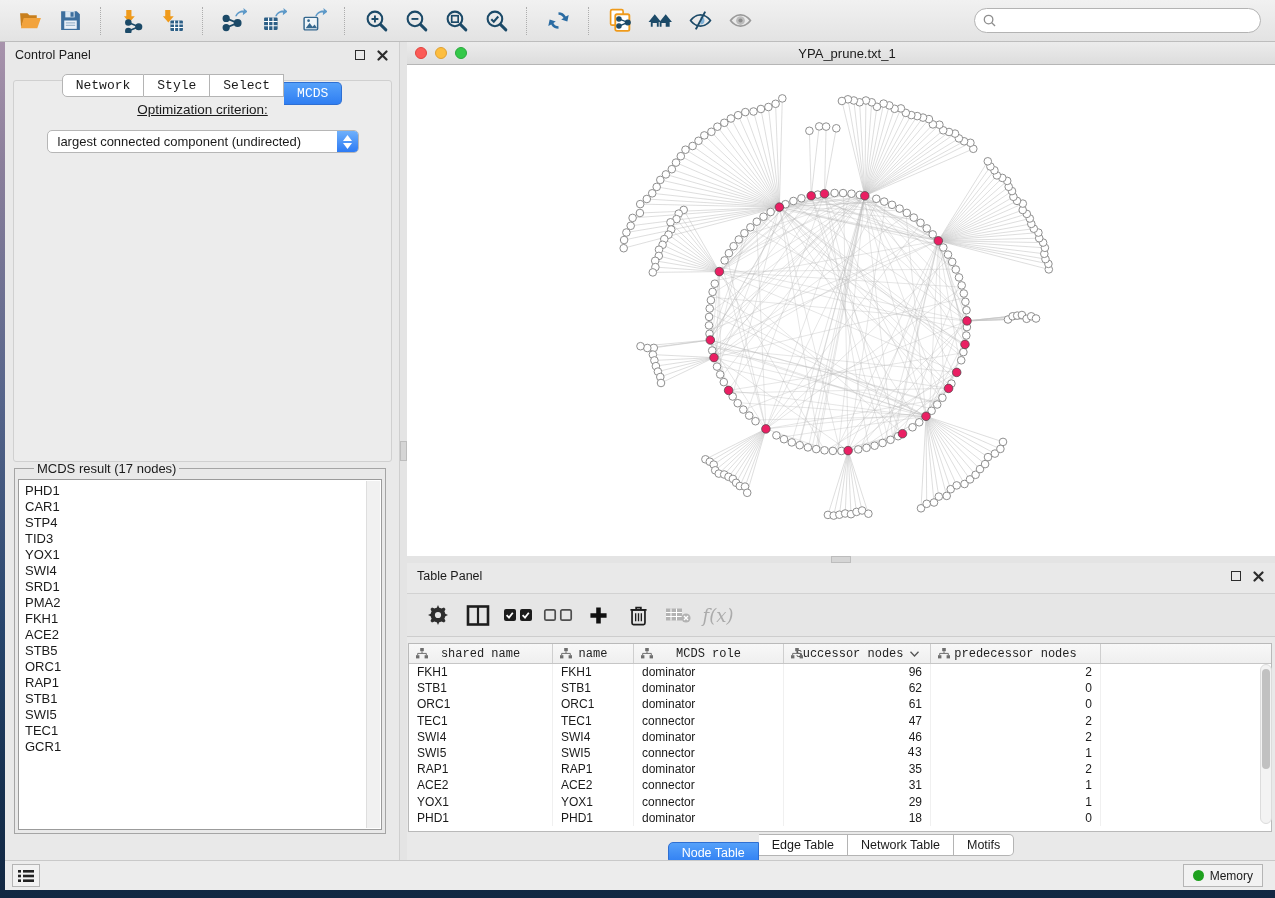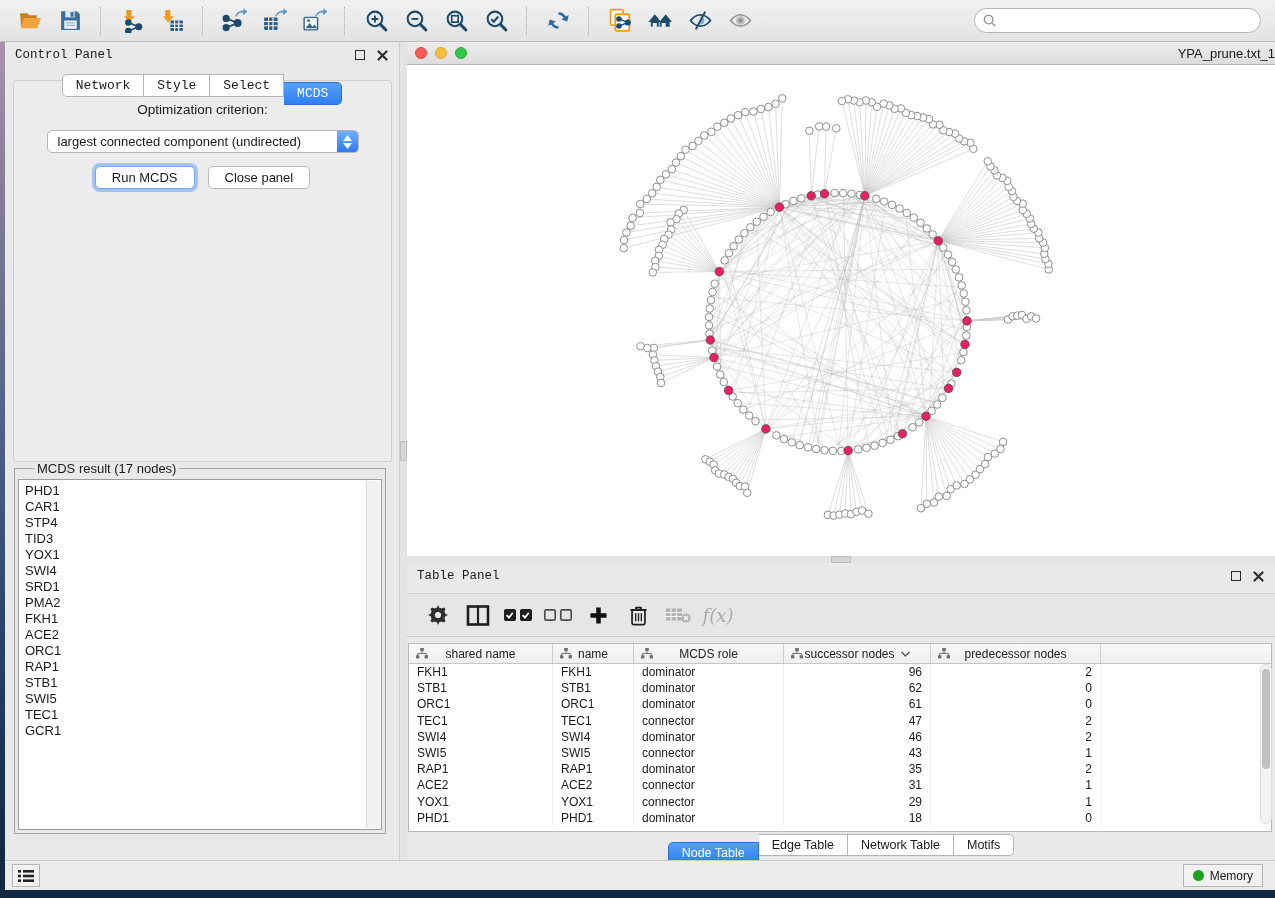--- a/index.html
+++ b/index.html
@@ -16,42 +16,42 @@
   }
   .tbicon{width:30px;height:30px;margin:0 5px;display:flex;align-items:center;justify-content:center;border-radius:4px;}
   .tbicon svg{width:25px;height:25px;}
   .tb-sep{width:1px;height:28px;margin:0 10px;border-left:1px dotted #adadad;}
   .searchbox{
     margin-left:auto;margin-right:14px;width:287px;height:25px;background:#fff;
     border:1px solid #b3b3b3;border-radius:13px;display:flex;align-items:center;padding-left:8px;box-sizing:border-box;
   }
   .searchbox input{border:none;outline:none;flex:1;font-size:12px;background:transparent;height:20px;margin-left:4px;}
   
-  .panel-titlebar{height:26px;display:flex;align-items:center;padding:0 10px;font-size:12.5px;font-family:Liberation Mono, monospace;}
+  .panel-titlebar{height:26px;display:flex;align-items:center;padding:0 10px;font-size:12.5px;}
   .panel-btns{margin-left:auto;display:flex;align-items:center;gap:10px;}
   .pbtn{width:13px;height:13px;display:flex;align-items:center;justify-content:center;}
   .float-glyph{width:10px;height:10px;border:1.6px solid #2c2c2c;box-sizing:border-box;}
   
   .control-panel{
     position:absolute;left:5px;top:42px;width:395px;height:818px;background:#e9e9e9;box-sizing:border-box;
     border-right:1px solid #cfcfcf;
   }
   .seg-tabs{display:flex;justify-content:center;margin-top:6px;position:relative;z-index:2;font-family:Liberation Mono, monospace;}
   .seg{
     height:21px;line-height:21px;padding:0 13px;font-size:13px;background:#fff;
     border:1px solid #b4b4b4;border-left:none;cursor:default;
   }
   .seg:first-child{border-left:1px solid #b4b4b4;border-radius:5px 0 0 5px;}
   .seg:last-child{border-radius:0 5px 5px 0;}
   .seg.active{background:linear-gradient(#55a1fa,#2f7ef2);border-color:#2e6fd2;color:#fff;margin-top:8px;}
   .cp-inner{
     position:absolute;left:8px;top:38px;width:379px;height:382px;box-sizing:border-box;
     background:#ececec;border:1px solid #d0d0d0;border-radius:3px;padding-top:21px;
   }
-  .opt-label{text-align:center;font-size:13.5px;margin-bottom:13px;}
+  .opt-label{text-align:center;font-size:13.5px;margin-bottom:13px;text-decoration:underline;}
   .dropdown{
     position:relative;margin:0 auto;width:312px;height:23px;background:#fff;border:1px solid #b6b6b6;
     border-radius:5px;box-sizing:border-box;display:flex;align-items:center;font-size:13px;padding-left:10px;
   }
   .dd-stepper{
     position:absolute;right:0;top:0;width:21px;height:21px;border-radius:0 4px 4px 0;
     background:linear-gradient(#6fb0fb,#2d7bf4);display:flex;flex-direction:column;align-items:center;justify-content:center;gap:2px;
   }
   .btn-row{display:flex;justify-content:center;gap:13px;margin-top:13px;}
   .mac-btn{
@@ -78,40 +78,40 @@
   
   .network-view{position:absolute;left:407px;top:42px;width:868px;height:514px;background:#fff;}
   .net-titlebar{
     height:23px;background:linear-gradient(#ececec,#dddddd);border-bottom:1px solid #b6b6b6;
     display:flex;align-items:center;padding:0 8px;font-size:13px;box-sizing:border-box;position:relative;
   }
   .tl{width:12px;height:12px;border-radius:50%;margin-right:8px;}
   .tl.red{background:#fc5b57;border:1px solid #e0443e;box-sizing:border-box;}
   .tl.yellow{background:#fdbe3f;border:1px solid #dfa133;box-sizing:border-box;}
   .tl.green{background:#34c849;border:1px solid #2aa83d;box-sizing:border-box;}
-  .net-title{position:absolute;left:12px;right:0;text-align:right;pointer-events:none;}
+  .net-title{position:absolute;left:12px;right:0;text-align:center;pointer-events:none;}
   #net-canvas{display:block;background:#fff;}
   .chord{stroke:#b5b5b5;stroke-width:.75;opacity:.45;}
   .fan{stroke:#c4c4c4;stroke-width:.7;opacity:.8;}
   .ringnode{fill:#fff;stroke:#8f8f8f;stroke-width:1;}
   .hubnode{fill:var(--hub,#ea1f63);stroke:#474747;stroke-width:.7;}
   
   .table-panel{position:absolute;left:407px;top:563px;width:868px;height:297px;background:#e9e9e9;box-sizing:border-box;}
   .tp-toolbar{
     position:absolute;left:0px;top:30px;width:868px;height:44px;box-sizing:border-box;
     background:#e6e6e6;border-top:1px solid #d2d2d2;border-bottom:1px solid #cdcdcd;
     display:flex;align-items:center;padding-left:14px;
   }
   .tpicon{width:34px;height:30px;display:flex;align-items:center;justify-content:center;margin-right:6px;}
   .fx{font-family:"DejaVu Serif",serif;font-style:italic;font-size:18px;color:#ababab;}
   .ntable{
     position:absolute;left:1px;top:80px;width:864px;height:189px;background:#fff;
     border:1px solid #b9b9b9;box-sizing:border-box;overflow:hidden;
   }
-  .thead{display:flex;height:19px;border-bottom:1px solid #c6c6c6;background:linear-gradient(#f8f8f8,#efefef);}
+  .thead{display:flex;height:19px;border-bottom:1px solid #c6c6c6;background:linear-gradient(#f8f8f8,#efefef);font-family:Liberation Mono, monospace;}
   .th{
     display:flex;align-items:center;justify-content:center;gap:6px;font-size:12px;color:#222;
     border-right:1px solid #cfcfcf;box-sizing:border-box;height:19px;position:relative;
   }
   .th .treeicon{position:absolute;left:7px;top:4px;}
   .tr{display:flex;height:16.2px;align-items:center;}
   .td{font-size:12px;box-sizing:border-box;padding:0 8px;white-space:nowrap;overflow:hidden;border-right:1px solid #f0f0f0;height:16.2px;line-height:16.2px;}
   .td.num{text-align:right;}
   .tscroll{position:absolute;right:3px;top:101px;width:12px;height:160px;background:#f3f3f3;border:1px solid #dcdcdc;border-radius:6px;box-sizing:border-box;}
   .tscroll .thumb{position:absolute;left:1px;right:1px;top:4px;height:100px;background:#c1c1c1;border-radius:5px;}
@@ -308,38 +308,35 @@
       <span>largest connected component (undirected)</span>
       <span class="dd-stepper">
         <svg width="9" height="6" viewBox="0 0 9 6">
             <path d="M4.5 0L9 6H0z" fill="#fff"></path>
           </svg>
         <svg width="9" height="6" viewBox="0 0 9 6">
             <path d="M4.5 6L0 0h9z" fill="#fff"></path>
           </svg>
       </span>
     </div>
-    <div class="btn-row">
-      <button class="mac-btn focused">Run MCDS</button>
-      <button class="mac-btn">Close panel</button>
-    </div>
   </div>
   <fieldset class="result-box">
     <legend>MCDS result (17 nodes)</legend>
     <div class="result-list" id="mcds-list">
         <div class="result-item">PHD1</div>
         <div class="result-item">CAR1</div>
         <div class="result-item">STP4</div>
         <div class="result-item">TID3</div>
         <div class="result-item">YOX1</div>
         <div class="result-item">SWI4</div>
         <div class="result-item">SRD1</div>
         <div class="result-item">PMA2</div>
         <div class="result-item">FKH1</div>
         <div class="result-item">ACE2</div>
+        <div class="result-item">STB5</div>
         <div class="result-item">ORC1</div>
         <div class="result-item">RAP1</div>
         <div class="result-item">STB1</div>
         <div class="result-item">SWI5</div>
         <div class="result-item">TEC1</div>
         <div class="result-item">GCR1</div>
         <div class="sctrack"></div>
       </div>
   </fieldset>
 </div>
@@ -1111,21 +1108,21 @@
           <div class="td" style="width: 81px;">SWI4</div>
           <div class="td" style="width: 150px;">dominator</div>
           <div class="td num" style="width: 147px;">46</div>
           <div class="td num" style="width: 170px;">2</div>
           <div class="td" style="flex: 1 1 0%; border-right: none;"></div>
         </div>
         <div class="tr">
           <div class="td" style="width: 144px;">SWI5</div>
           <div class="td" style="width: 81px;">SWI5</div>
           <div class="td" style="width: 150px;">connector</div>
-          <div class="td num" style="width: 147px;">43</div>
+          <div class="td num" style="width: 147px; font-family: Liberation Mono, monospace;">43</div>
           <div class="td num" style="width: 170px;">1</div>
           <div class="td" style="flex: 1 1 0%; border-right: none;"></div>
         </div>
         <div class="tr">
           <div class="td" style="width: 144px;">RAP1</div>
           <div class="td" style="width: 81px;">RAP1</div>
           <div class="td" style="width: 150px;">dominator</div>
           <div class="td num" style="width: 147px;">35</div>
           <div class="td num" style="width: 170px;">2</div>
           <div class="td" style="flex: 1 1 0%; border-right: none;"></div>

